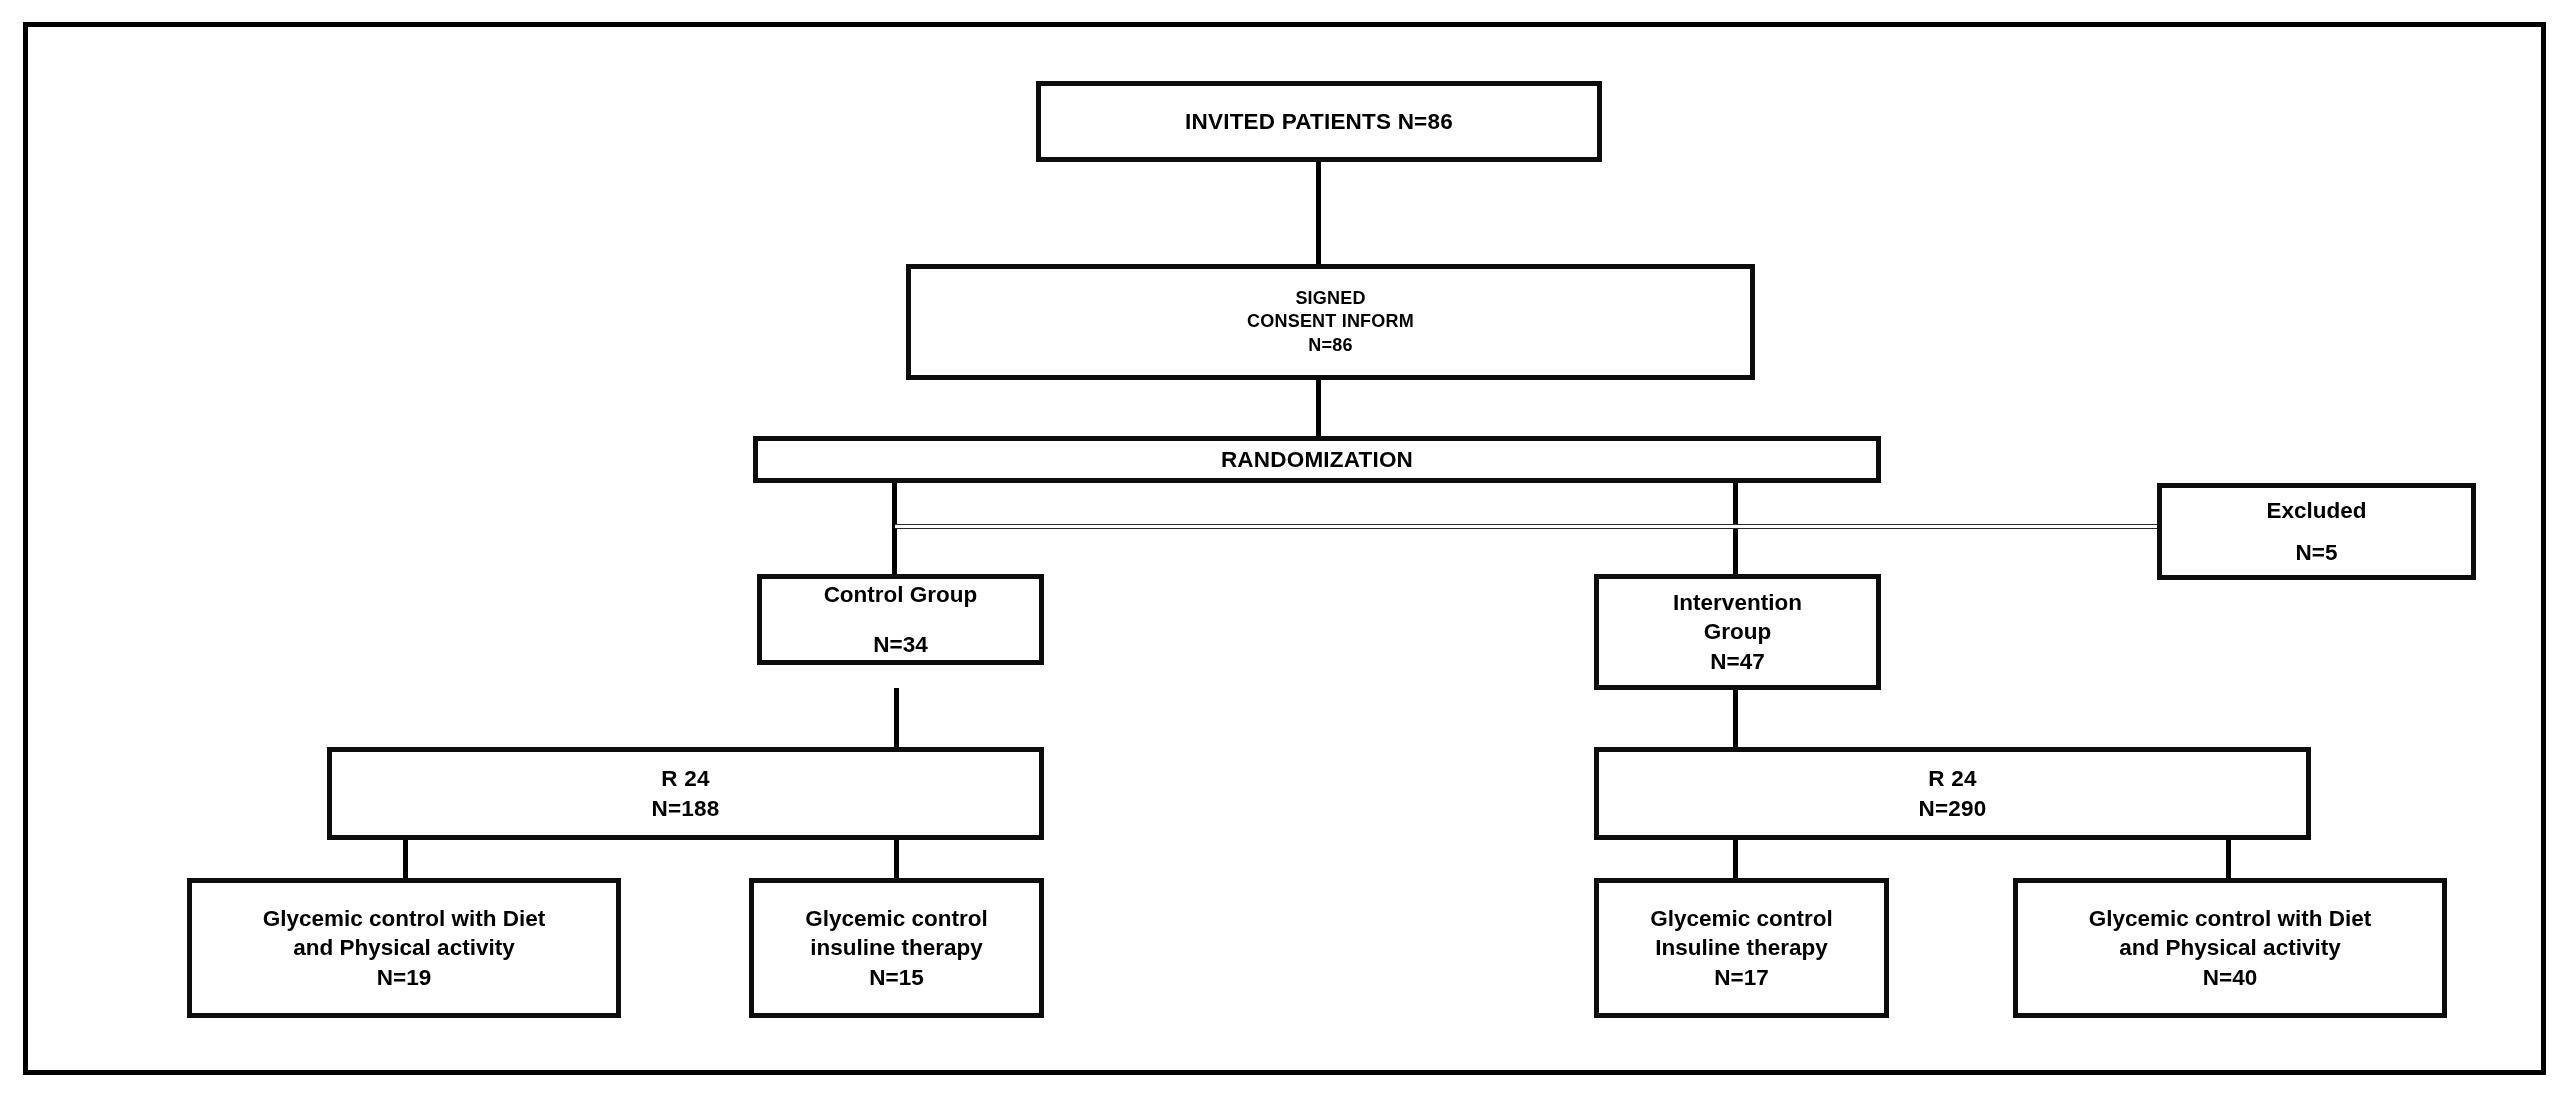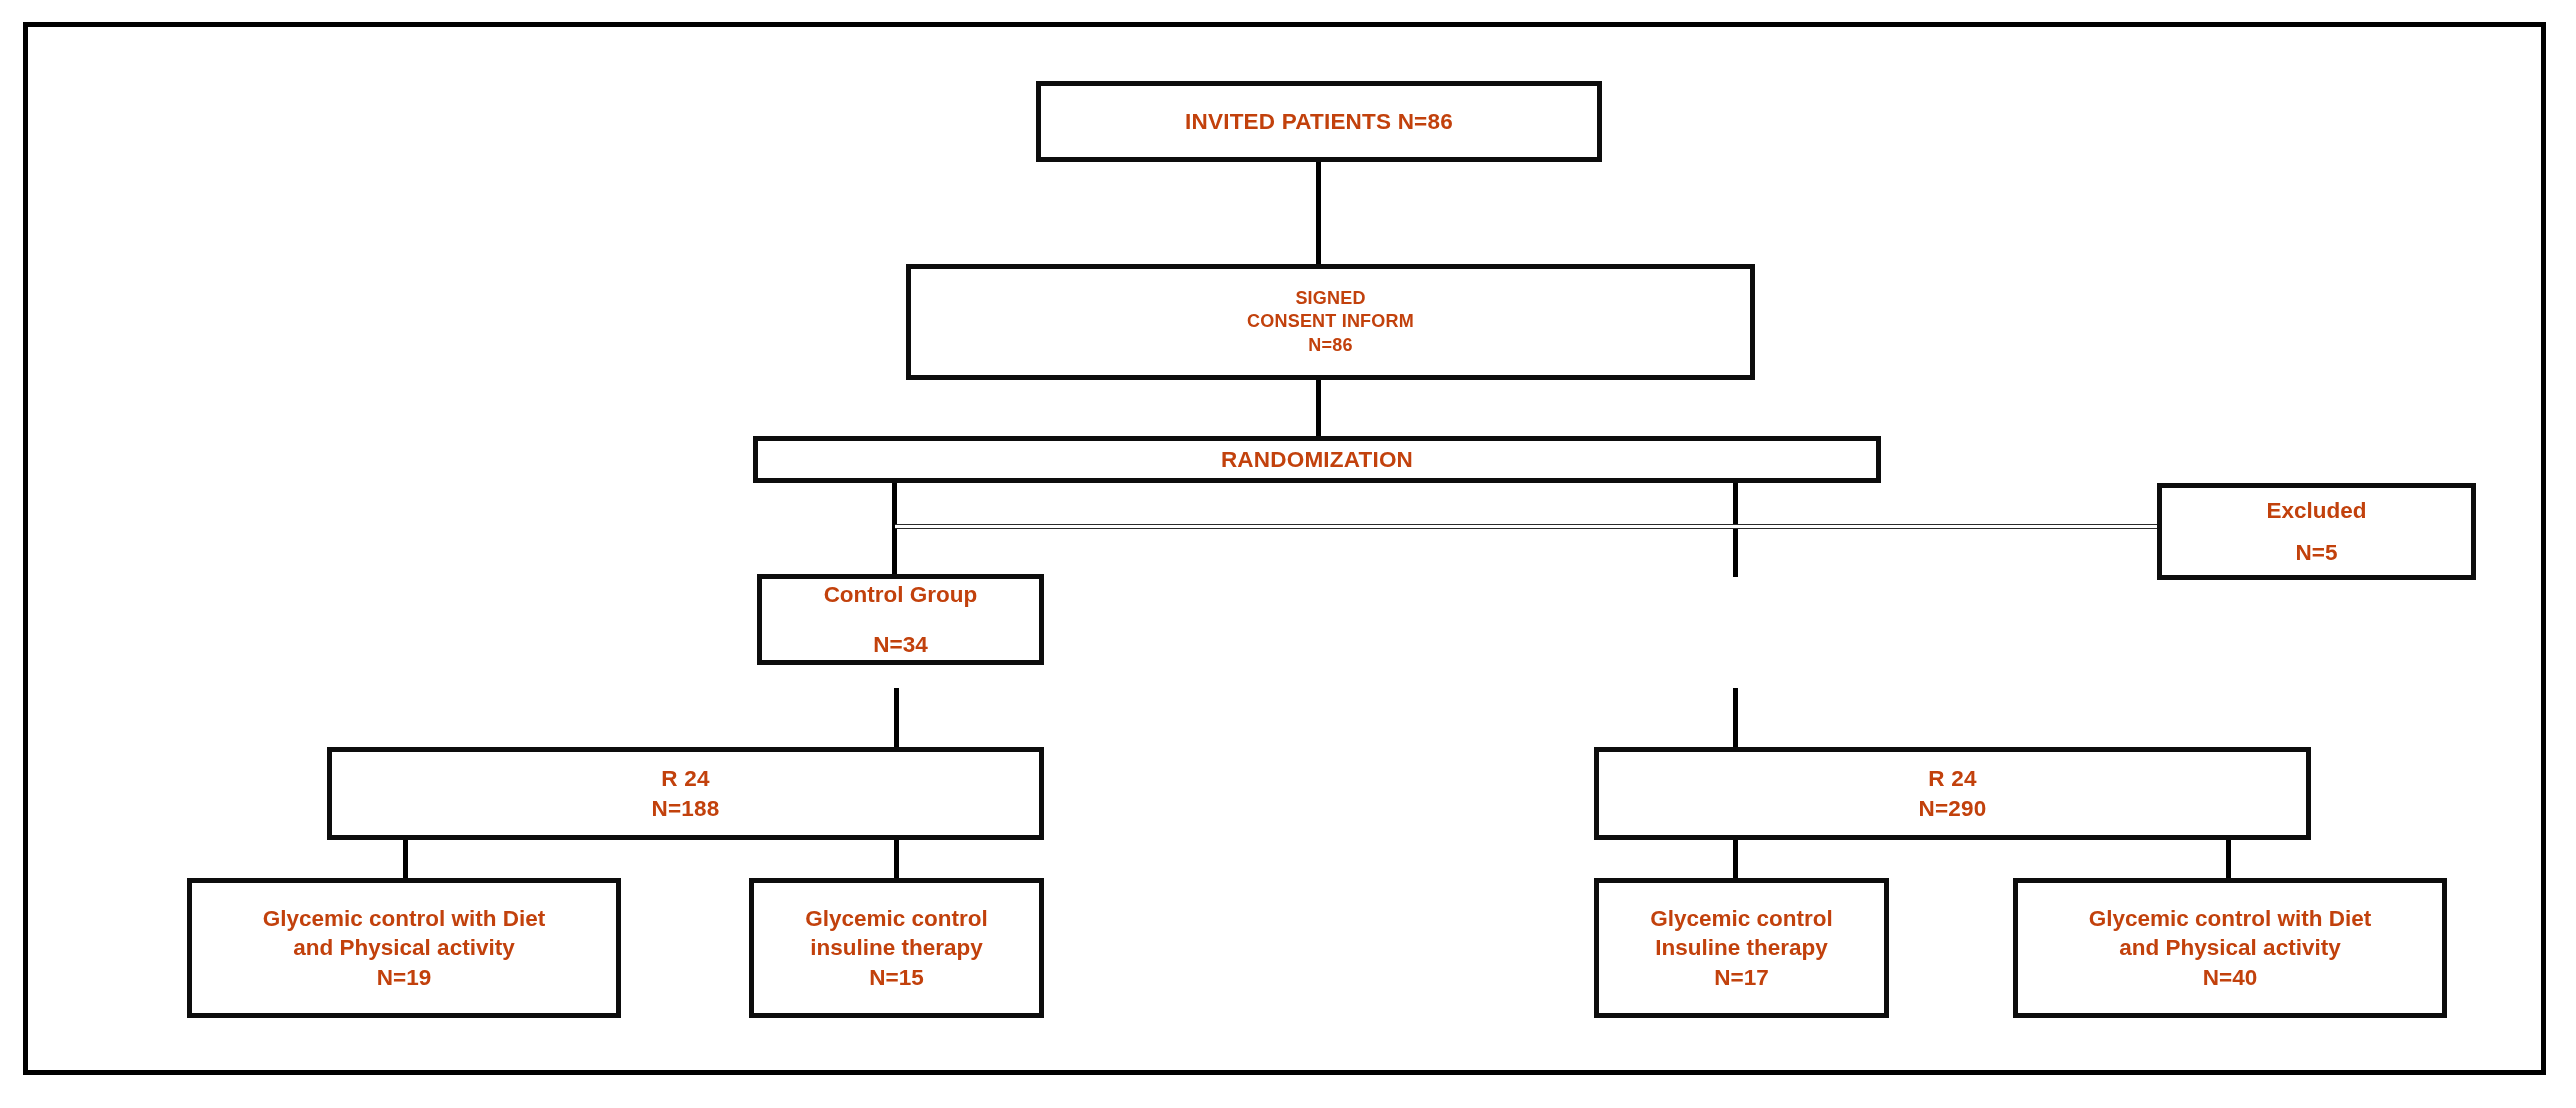--- a/index.html
+++ b/index.html
@@ -33,21 +33,21 @@
   .node {
     position: absolute;
     box-sizing: border-box;
     border: 5.4px solid #0d0d0d;
     background: #ffffff;
     display: flex;
     flex-direction: column;
     align-items: center;
     justify-content: center;
     text-align: center;
-    color: #c2410c;
+    color: #000000;
     font-weight: bold;
     line-height: 1.30;
   }
   .node .line { display: block; white-space: nowrap; }
 
   
   .node.cond {
     font-family: "Liberation Sans Narrow", "Liberation Sans", sans-serif;
     font-stretch: condensed;
     letter-spacing: 0.2px;
@@ -132,20 +132,25 @@
     <div class="node" id="node-excluded">
       <span class="line">Excluded</span>
       <span class="line" style="margin-top:12px">N=5</span>
     </div>
 
     <div class="node" id="node-control">
       <span class="line">Control Group</span>
       <span class="line" style="margin-top:20px">N=34</span>
     </div>
 
+    <div class="node" id="node-intervention">
+      <span class="line">Intervention</span>
+      <span class="line">Group</span>
+      <span class="line">N=47</span>
+    </div>
 
     <div class="node cond" id="node-r24-left">
       <span class="line">R 24</span>
       <span class="line">N=188</span>
     </div>
 
     <div class="node cond" id="node-r24-right">
       <span class="line">R 24</span>
       <span class="line">N=290</span>
     </div>

